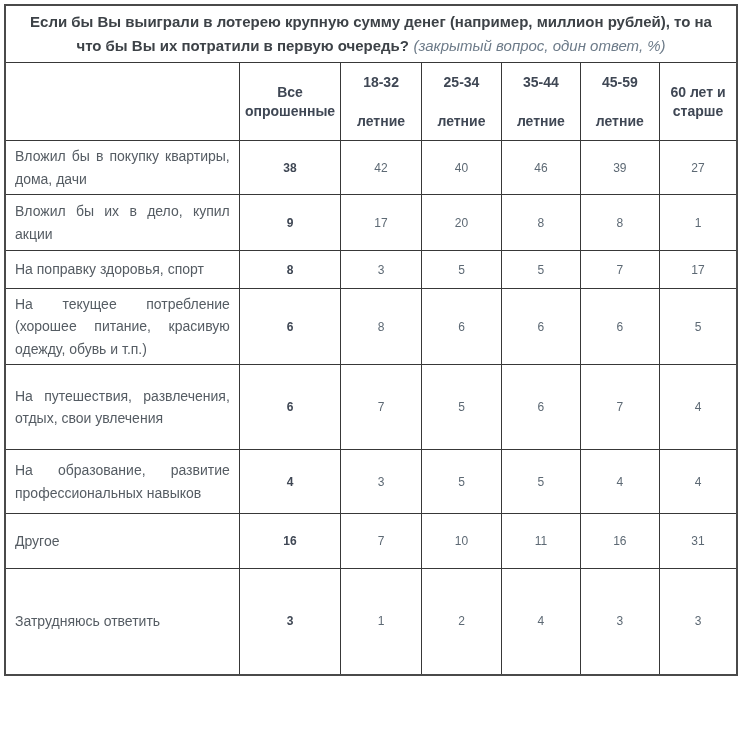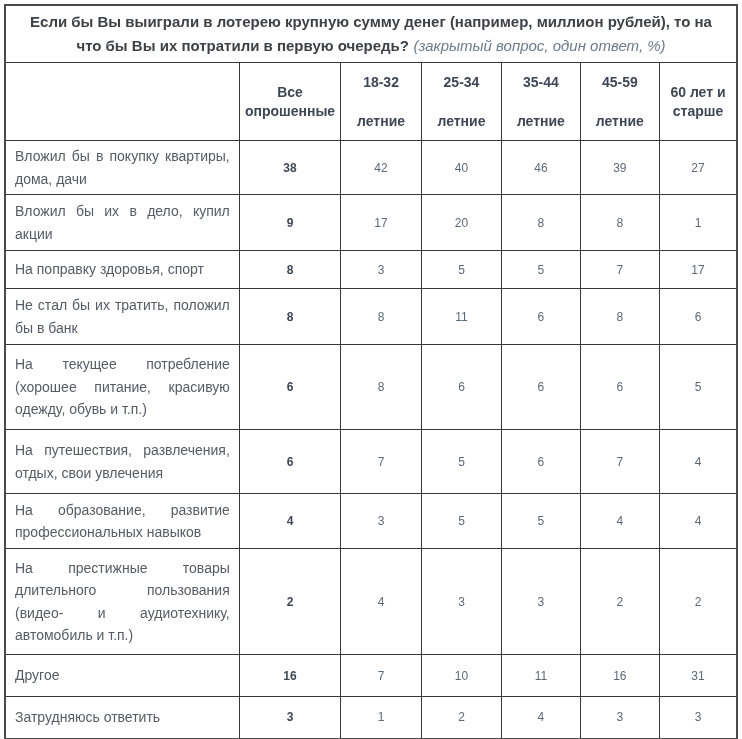--- a/index.html
+++ b/index.html
@@ -157,29 +157,20 @@
         <tr>
           <td class="label">На поправку здоровья, спорт</td>
           <td class="val bold">8</td>
           <td class="val">3</td>
           <td class="val">5</td>
           <td class="val">5</td>
           <td class="val">7</td>
           <td class="val">17</td>
         </tr>
         <tr>
-          <td class="label">Не стал бы их тратить, положил бы в банк</td>
-          <td class="val bold">8</td>
-          <td class="val">8</td>
-          <td class="val">11</td>
-          <td class="val">6</td>
-          <td class="val">8</td>
-          <td class="val">6</td>
-        </tr>
-        <tr>
           <td class="label">На текущее потребление (хорошее питание, красивую одежду, обувь и т.п.)</td>
           <td class="val bold">6</td>
           <td class="val">8</td>
           <td class="val">6</td>
           <td class="val">6</td>
           <td class="val">6</td>
           <td class="val">5</td>
         </tr>
         <tr>
           <td class="label">На путешествия, развлечения, отдых, свои увлечения</td>
@@ -191,29 +182,20 @@
           <td class="val">4</td>
         </tr>
         <tr>
           <td class="label">На образование, развитие профессиональных навыков</td>
           <td class="val bold">4</td>
           <td class="val">3</td>
           <td class="val">5</td>
           <td class="val">5</td>
           <td class="val">4</td>
           <td class="val">4</td>
-        </tr>
-        <tr>
-          <td class="label">На престижные товары длительного пользования (видео- и аудиотехнику, автомобиль и т.п.)</td>
-          <td class="val bold">2</td>
-          <td class="val">4</td>
-          <td class="val">3</td>
-          <td class="val">3</td>
-          <td class="val">2</td>
-          <td class="val">2</td>
         </tr>
         <tr>
           <td class="label">Другое</td>
           <td class="val bold">16</td>
           <td class="val">7</td>
           <td class="val">10</td>
           <td class="val">11</td>
           <td class="val">16</td>
           <td class="val">31</td>
         </tr>

